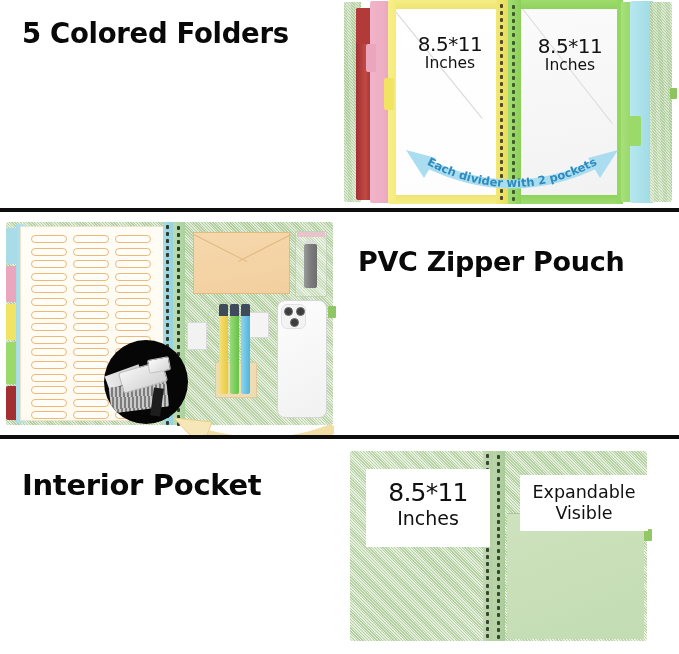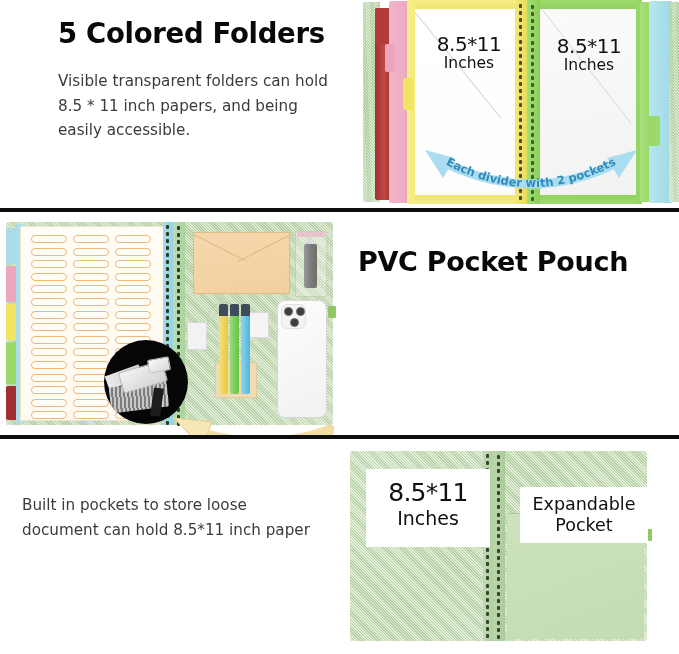--- a/index.html
+++ b/index.html
@@ -30,21 +30,21 @@
     letter-spacing: -0.3px;
     line-height: 1.16;
   }
   .body-txt {
     color: #3b3b3b;
     line-height: 1.62;
     font-weight: 400;
   }
 
   
-  .p1-text { width: 340px; height: 191px; padding: 18px 14px 0 22px; margin-left: 36px; }
+  .p1-text { width: 340px; height: 191px; padding: 18px 14px 0 22px; }
   .p1-text .headline { font-size: 27.5px; }
   .p1-text .body-txt { font-size: 15.2px; margin-top: 19px; max-width: 308px; }
 
   .p1-img { width: 339px; height: 208px; }
 
   
   .binder1 { position: absolute; left: 4px; top: 0px; width: 332px; height: 204px; }
   .b1-cover-l { position:absolute; left:0px; top:2px; width:17px; height:200px;
       background: linear-gradient(100deg,#c9ddb9,#b6d3a4 40%,#cfe2c0);
       border-radius: 2px 0 0 3px; }
@@ -229,35 +229,34 @@
   .b3-hole { position:absolute; width:3px; height:4px; background:#37432f; border-radius:1px;}
   .b3-pocket { position:absolute; left:157px; top:62px; width:137px; height:126px;
       background:linear-gradient(160deg,#cde2bd,#c3dcb2); border-top:1px solid #a9c798;
       border-radius:0 0 3px 3px;}
   .b3-clasp { position:absolute; left:294px; top:78px; width:8px; height:12px;
       background:#92c766; border-radius:1px;}
   .b3-box { position:absolute; background:#ffffff; text-align:center; color:#101010; }
   .b3-box-l { left:16px; top:18px; width:124px; height:78px; padding-top:9px;}
   .b3-box-l .big { font-size:25px; letter-spacing:-0.8px; display:block;}
   .b3-box-l .small { font-size:19px; display:block; margin-top:0px;}
-  .b3-box-r { left:170px; top:36px; width:128px; height:56px; padding-top:7px;
+  .b3-box-r { left:170px; top:24px; width:128px; height:56px; padding-top:7px;
       font-size:17.5px; line-height:1.22;}
 </style>
 </head>
 <body>
 
 <div class="page">
 
   <div class="panel panel-1">
 
     <div class="txt-col p1-text">
       <div class="headline">
         <span>5 Colored Folders</span><br>
       </div>
-      <div class="body-txt">Visible transparent folders can hold 8.5 * 11 inch papers, and being easily accessible.</div>
     </div>
 
     <div class="img-col p1-img">
       <div class="binder1">
 
         <div class="b1-cover-l"></div>
         <div class="b1-div-red"></div>
         <div class="b1-div-red-tab"></div>
         <div class="b1-div-pink"></div>
         <div class="b1-tab-pink"></div>
@@ -549,30 +548,30 @@
         <div class="b2-arrow">
           <svg width="180" height="52" viewBox="0 0 180 52" xmlns="http://www.w3.org/2000/svg">
             <path d="M 176,30 Q 120,52 56,36" stroke="#f2dda4" stroke-width="11" fill="none" stroke-linecap="round"></path>
             <polygon points="20,18 58,22 48,48" fill="#f7e7b8" stroke="#e9d08a" stroke-width="1"></polygon>
           </svg>
         </div>
       </div>
     </div>
 
     <div class="txt-col p2-text">
-      <div class="headline">PVC Pocket Pouch</div>
+      <div class="headline">PVC Zipper Pouch</div>
     </div>
   </div>
 
   <div class="rule"></div>
 
   <div class="panel panel-3">
 
     <div class="txt-col p3-text">
-      <div class="body-txt">Built in pockets to store loose document can hold 8.5*11 inch paper</div>
+      <div class="headline">Interior Pocket</div>
     </div>
 
     <div class="img-col p3-img">
       <div class="binder3">
         <div class="b3-cover"></div>
         <div class="b3-pocket"></div>
         <div class="b3-spiral">
           <div class="b3-sp-a"></div>
           <div class="b3-sp-b"></div>
           <div id="p3-holes">
@@ -631,19 +630,19 @@
             </div>
         </div>
         <div class="b3-clasp"></div>
 
         <div class="b3-box b3-box-l">
           <span class="big">8.5*11</span>
           <span class="small">Inches</span>
         </div>
         <div class="b3-box b3-box-r">
           <span>Expandable</span><br>
-          <span>Pocket</span>
+          <span>Visible</span>
         </div>
       </div>
     </div>
   </div>
 
 </div>
 
 </body></html>

